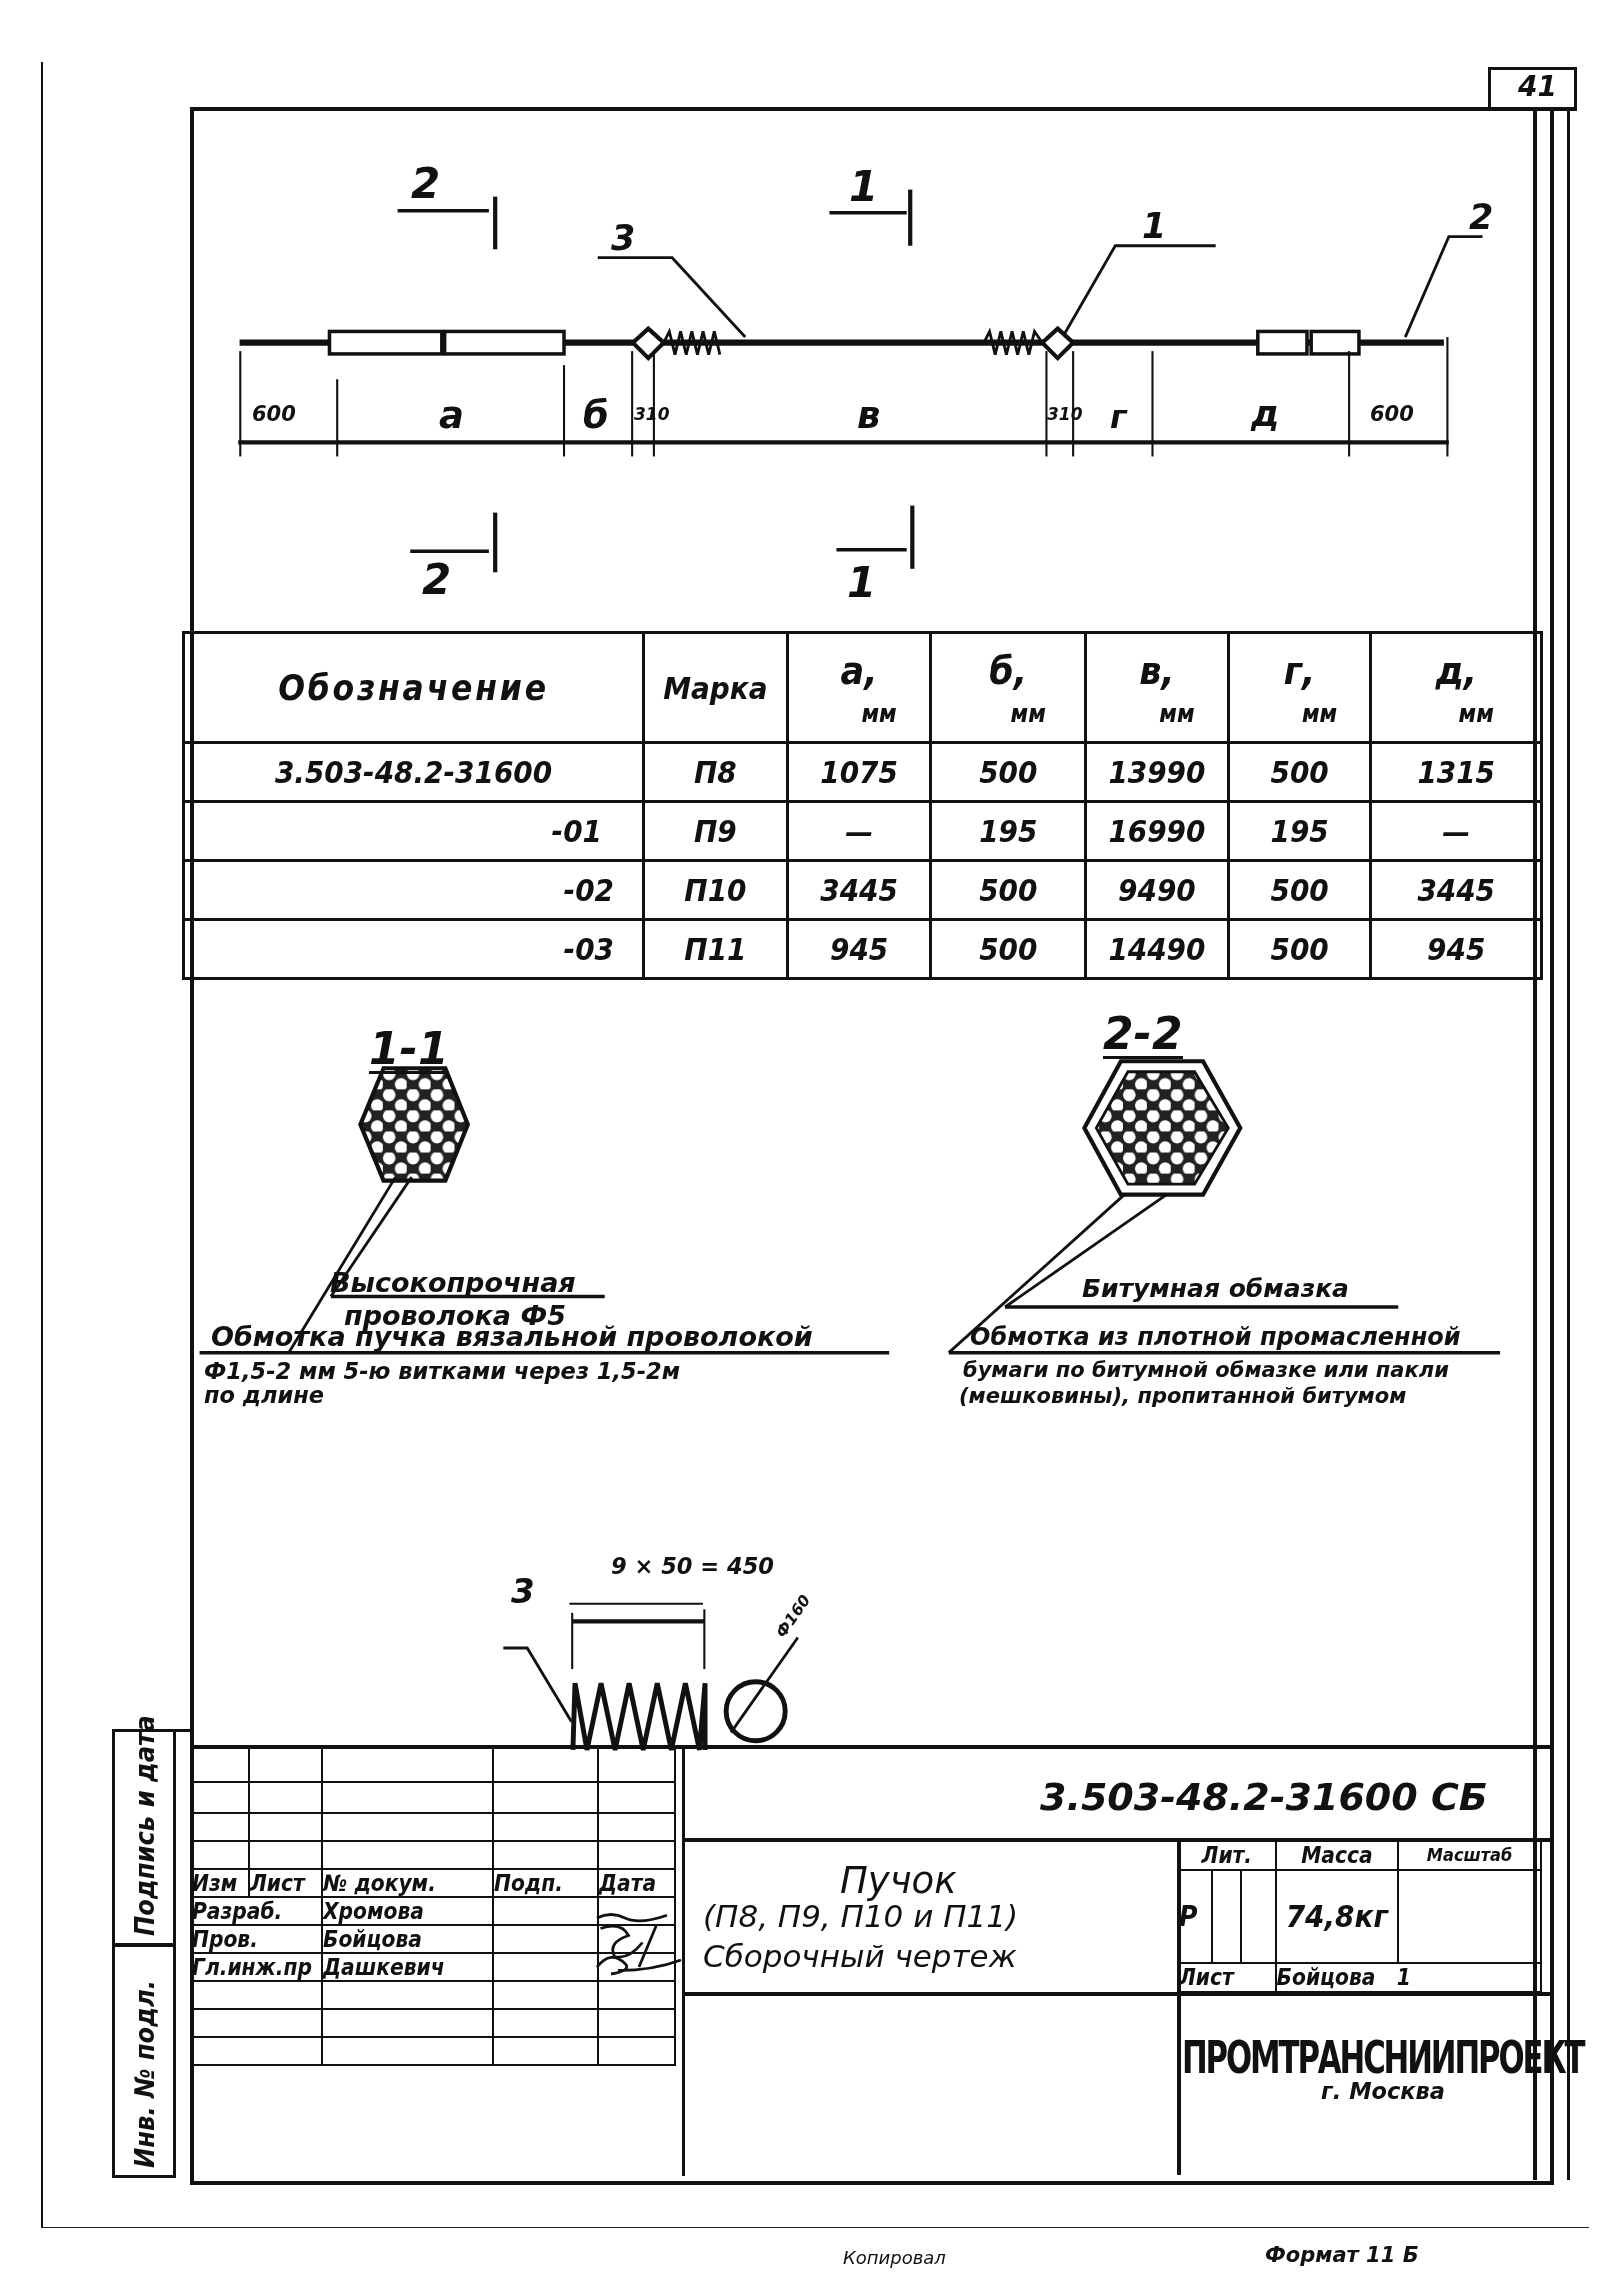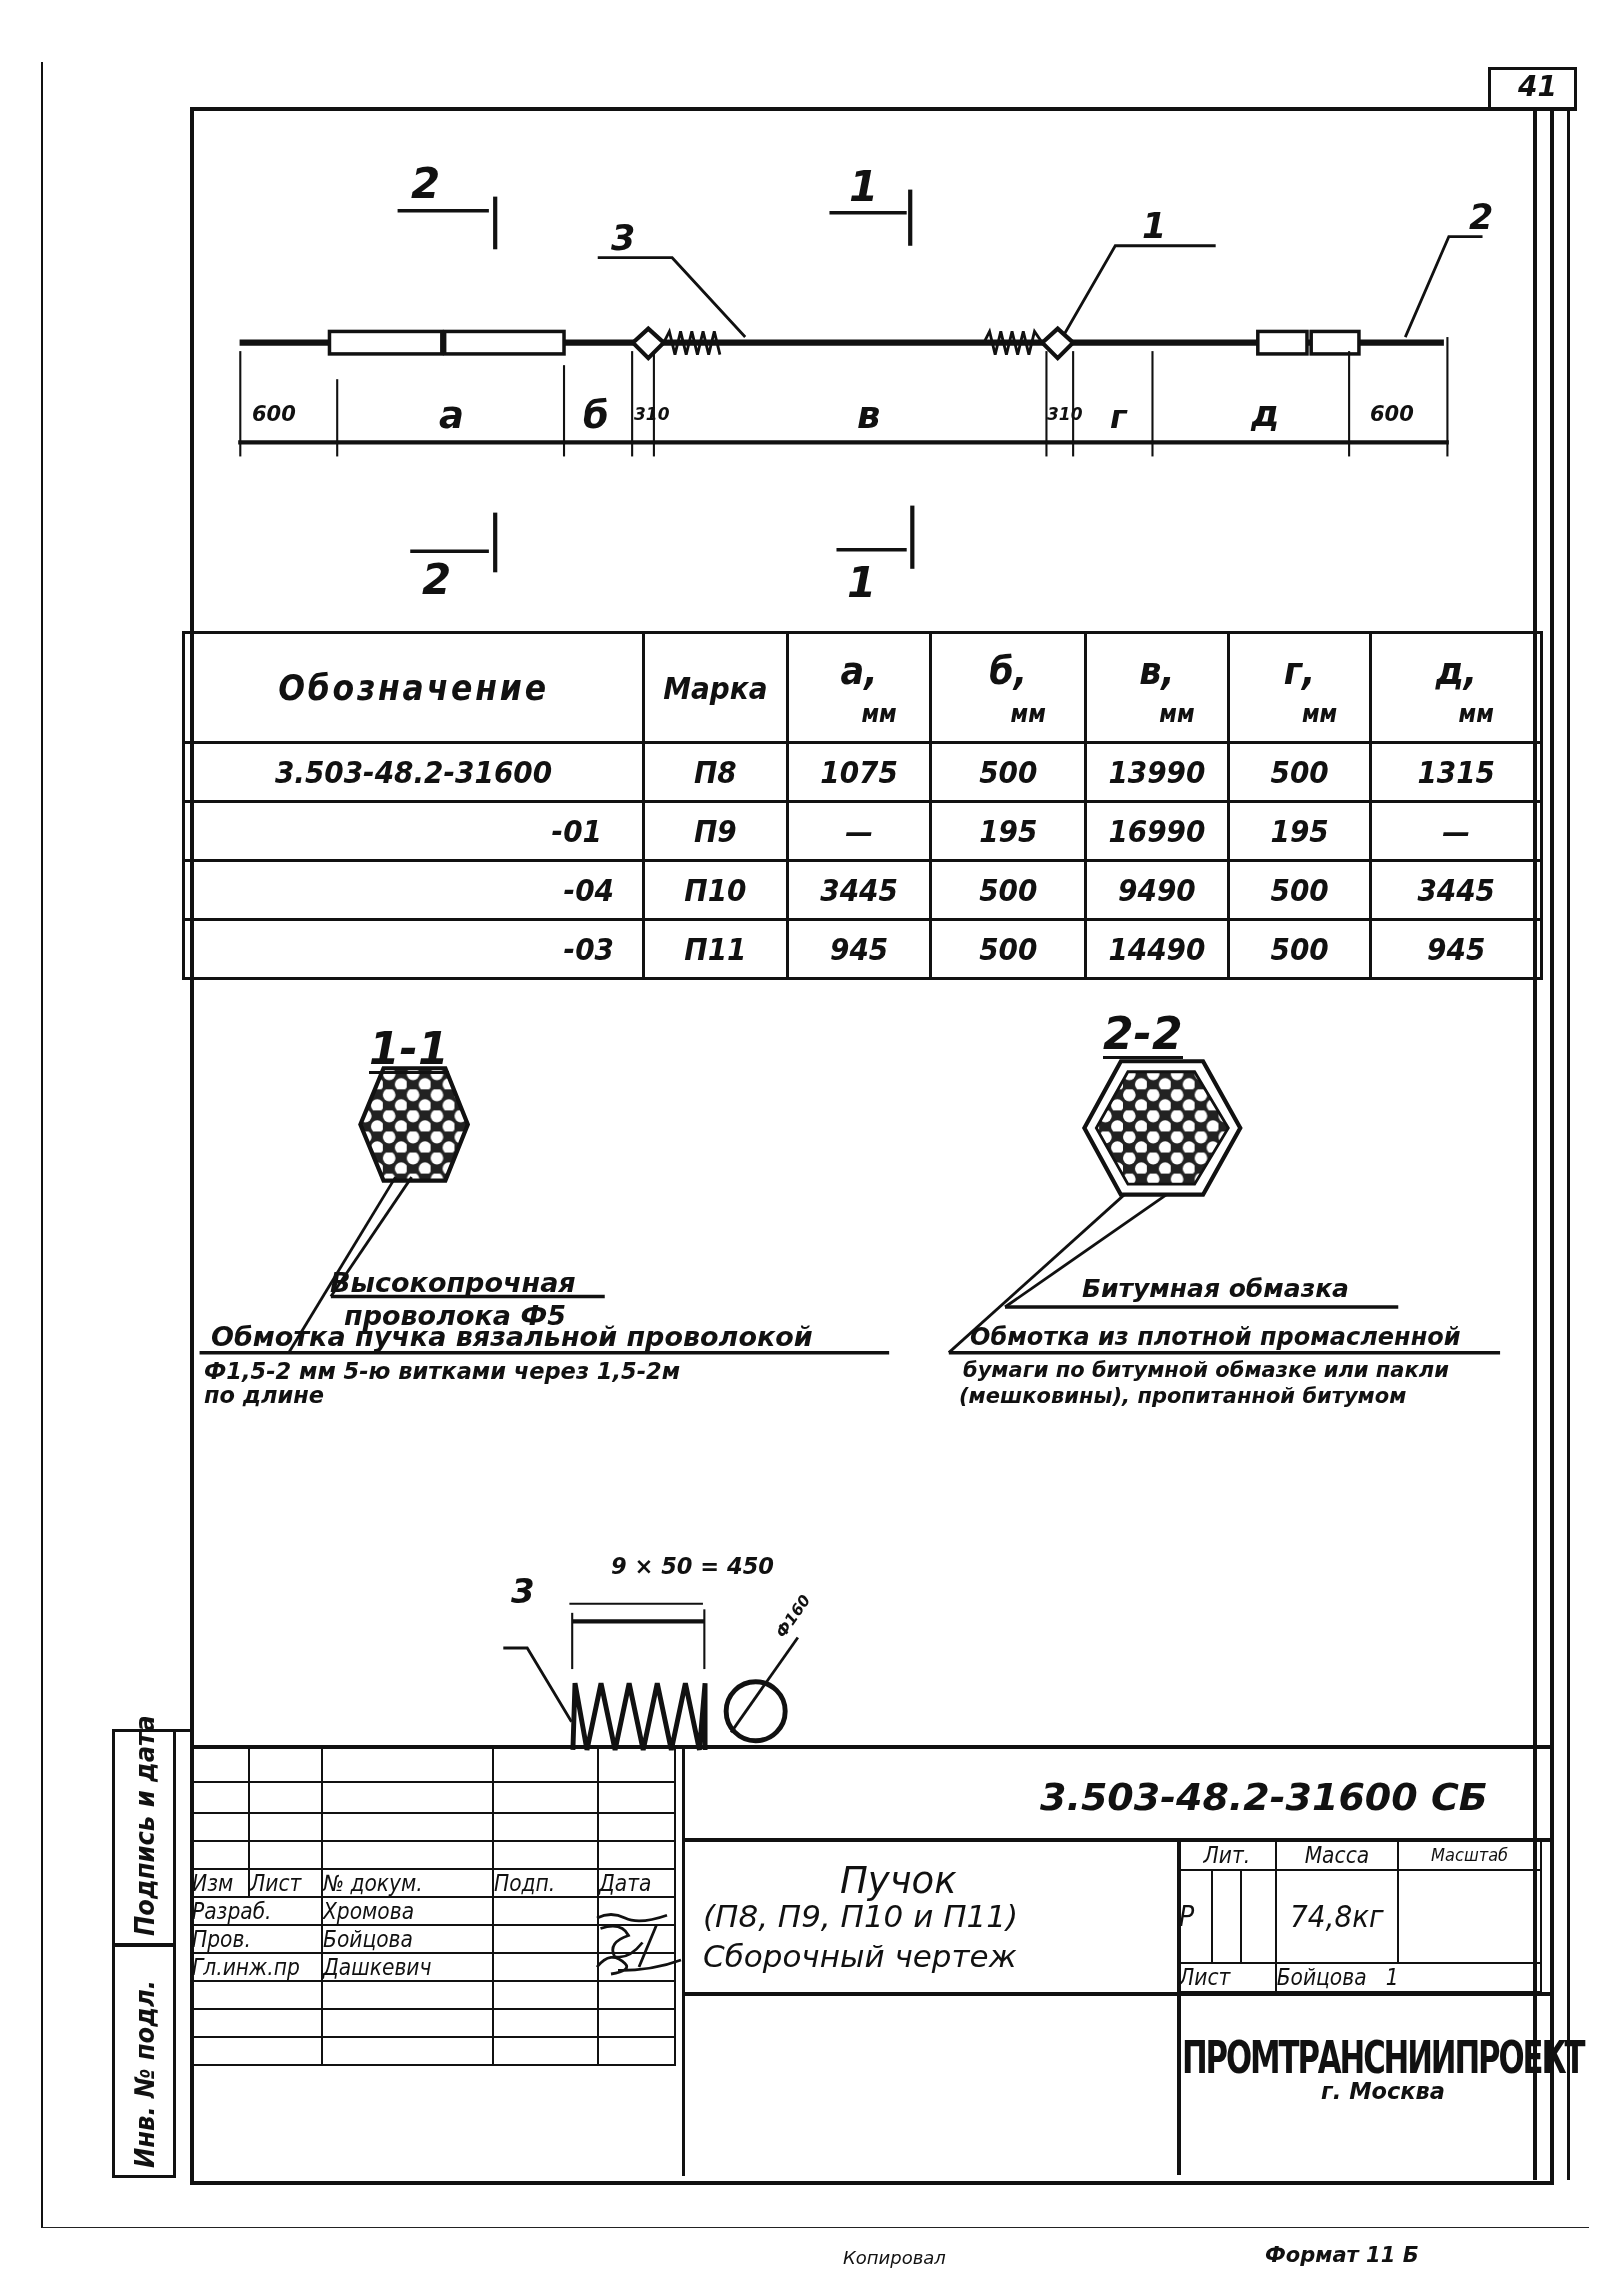--- a/index.html
+++ b/index.html
@@ -15,21 +15,21 @@
   
   table.spec{position:absolute;left:182px;top:631px;width:1361px;border-collapse:collapse;}
   table.spec td{border:3.5px solid #111;text-align:center;font-style:italic;font-weight:bold;font-size:31px;padding:0;}
   table.spec tr.h td{height:107px;}
   table.spec tr.r td{height:56px;}
   .hsub{display:block;font-size:24px;margin-top:7px;margin-left:40px;}
   .hlet{display:block;font-size:39px;}
   
   .tb td{border:2.8px solid #111;padding:0;}
   .tbgrid{position:absolute;border-collapse:collapse;}
-  .lbl{font-style:italic;font-weight:normal;font-size:22.5px;white-space:nowrap;padding-left:2.8px;}
+  .lbl{font-style:italic;font-weight:bold;font-size:22.5px;white-space:nowrap;padding-left:2.8px;}
   .side{left:112px;top:1729px;width:58px;height:443px;border:3.5px solid #111;}
   .vert{position:absolute;transform:rotate(-90deg);transform-origin:left top;white-space:nowrap;font-style:italic;font-weight:bold;font-size:27px;}
   .underline{border-bottom:3.5px solid #111;}
   svg{position:absolute;overflow:visible;}
 </style>
 </head>
 <body>
 
 <div class="abs frame-outer"></div>
 <div class="abs frame-main"></div>
@@ -146,21 +146,21 @@
   <tr class="r">
     <td style="text-align:right;padding-right:40px;">-01</td>
     <td>П9</td>
     <td>—</td>
     <td>195</td>
     <td>16990</td>
     <td>195</td>
     <td>—</td>
   </tr>
   <tr class="r">
-    <td style="text-align:right;padding-right:28px;">-04</td>
+    <td style="text-align:right;padding-right:28px;">-02</td>
     <td>П10</td>
     <td>3445</td>
     <td>500</td>
     <td>9490</td>
     <td>500</td>
     <td>3445</td>
   </tr>
   <tr class="r">
     <td style="text-align:right;padding-right:28px;">-03</td>
     <td>П11</td>

